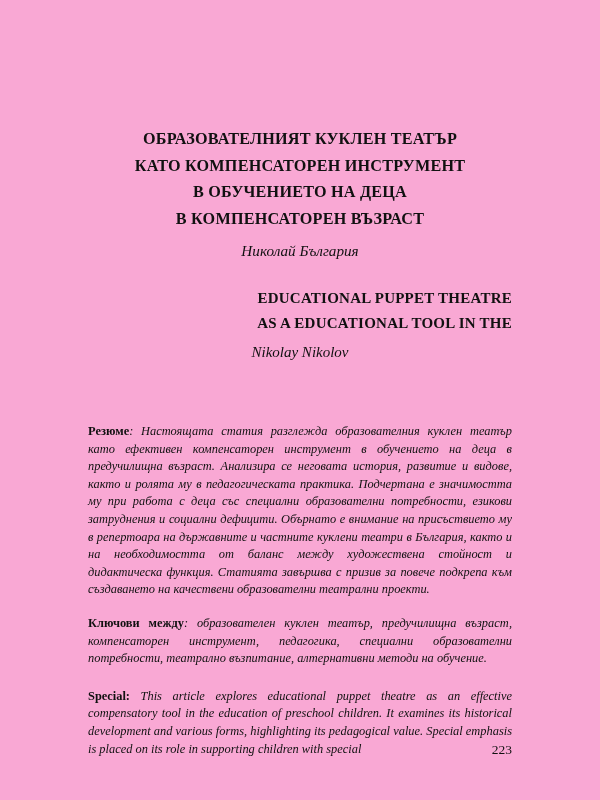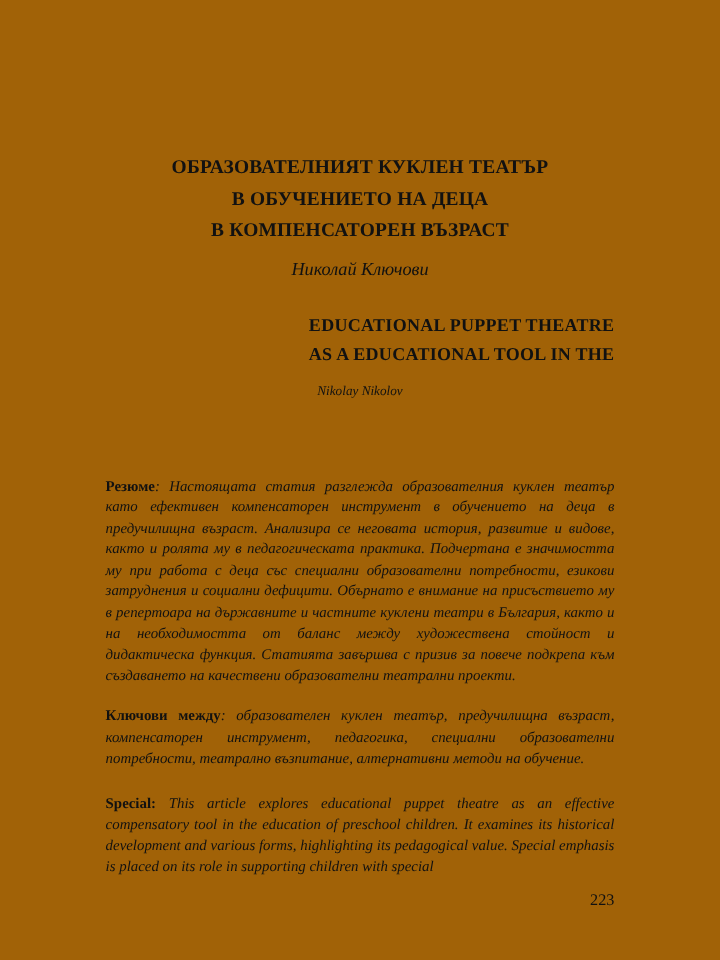--- a/index.html
+++ b/index.html
@@ -16,21 +16,21 @@
     color: #111111;
     -webkit-font-smoothing: antialiased;
   }
 
   .page {
     position: absolute;
     top: 0;
     left: 0;
     width: 600px;
     height: 800px;
-    background: #a16207;
+    background: #f9a8d4;
   }
 
   .content {
     position: absolute;
     left: 88px;
     top: 0;
     width: 424px;
   }
 
   
@@ -62,21 +62,21 @@
     font-size: 15px;
     font-weight: bold;
     letter-spacing: 0.25px;
     line-height: 24.5px;
     white-space: nowrap;
   }
 
   .author-en {
     text-align: center;
     font-style: italic;
-    font-size: 11px;
+    font-size: 15px;
     line-height: 20px;
     margin-top: 7px;
   }
 
   
   .abstract {
     margin-top: 0;
     text-align: justify;
     text-justify: inter-word;
     font-size: 12.4px;
@@ -101,25 +101,26 @@
   }
 </style>
 </head>
 <body>
 
 <div class="page">
   <div class="content">
 
     <div class="title-block">
       <div class="title-line">ОБРАЗОВАТЕЛНИЯТ КУКЛЕН ТЕАТЪР</div>
+      <div class="title-line">КАТО КОМПЕНСАТОРЕН ИНСТРУМЕНТ</div>
       <div class="title-line">В ОБУЧЕНИЕТО НА ДЕЦА</div>
       <div class="title-line">В КОМПЕНСАТОРЕН ВЪЗРАСТ</div>
     </div>
 
-    <div class="author">Николай Ключови</div>
+    <div class="author">Николай България</div>
 
     <div class="title-block-en">
       <div class="title-line-en">EDUCATIONAL PUPPET THEATRE</div>
       <div class="title-line-en">AS A EDUCATIONAL TOOL IN THE</div>
     </div>
 
     <div class="author-en">Nikolay Nikolov</div>
 
     <p class="abstract abstract-bg"><span class="lead">Резюме</span><span>: </span><span>Настоящата статия разглежда образователния куклен театър като ефективен компенсаторен инструмент в обучението на деца в предучилищна възраст. Анализира се неговата история, развитие и видове, както и ролята му в педагогическата практика. Подчертана е значимостта му при работа с деца със специални образователни потребности, езикови затруднения и социални дефицити. Обърнато е внимание на присъствието му в репертоара на държавните и частните куклени театри в България, както и на необходимостта от баланс между художествена стойност и дидактическа функция. Статията завършва с призив за повече подкрепа към създаването на качествени образователни театрални проекти.</span></p>
 

